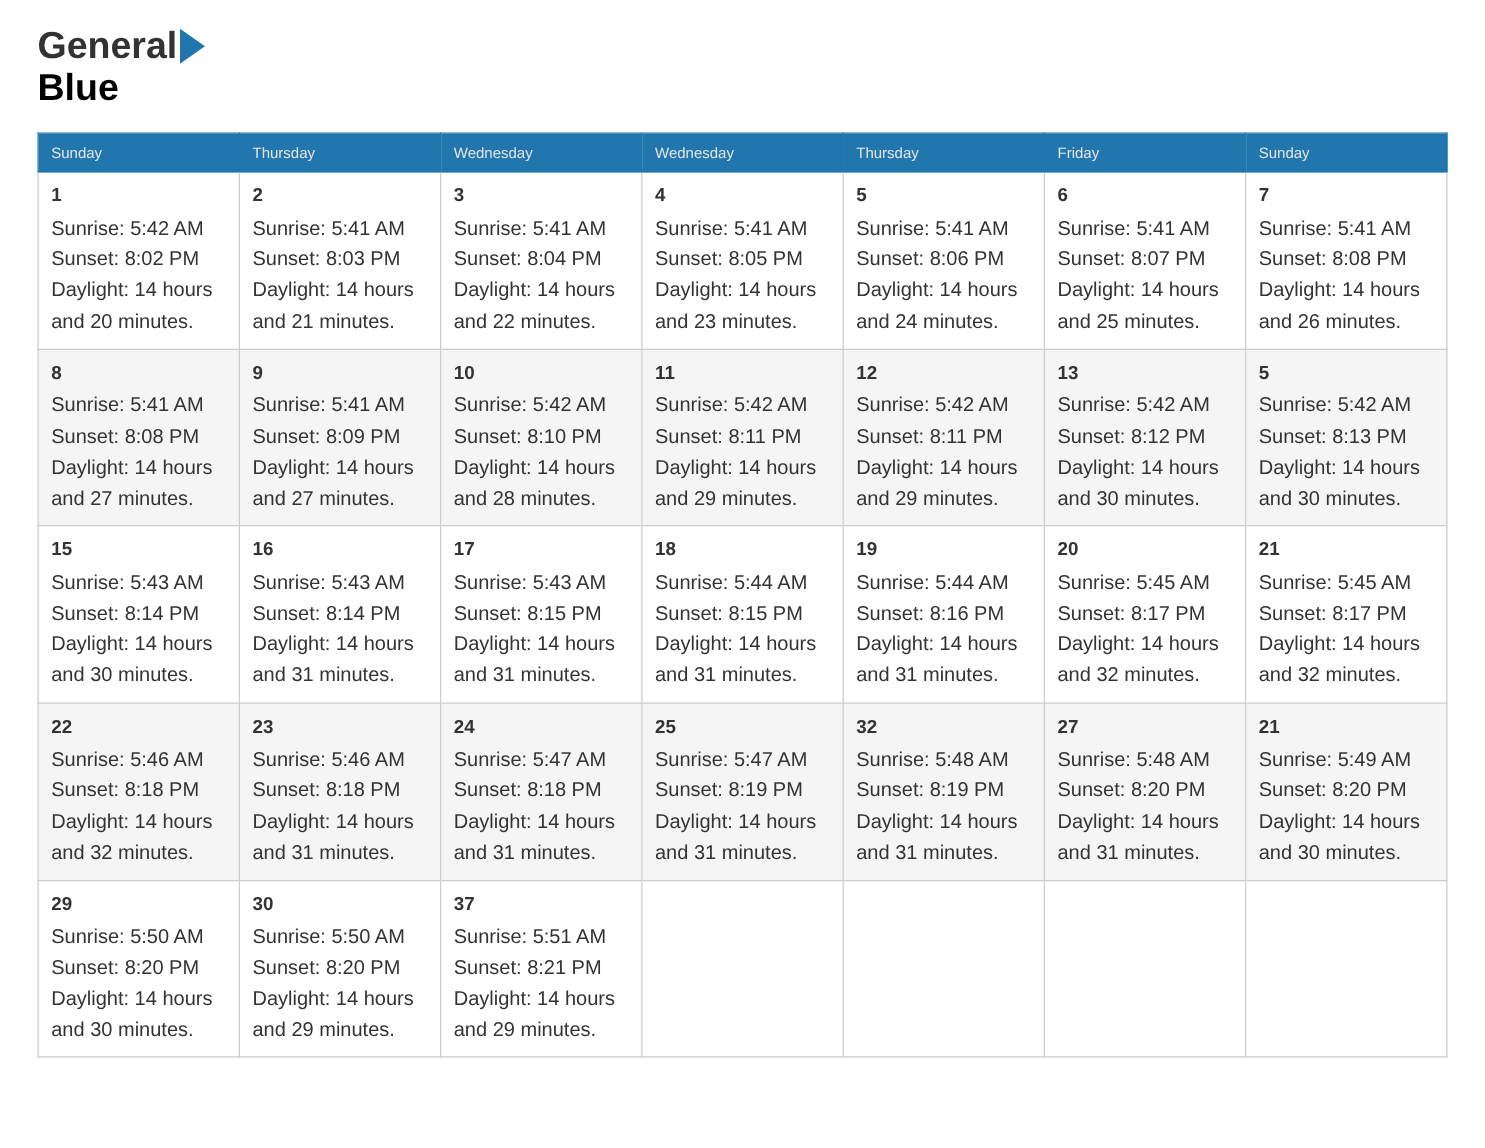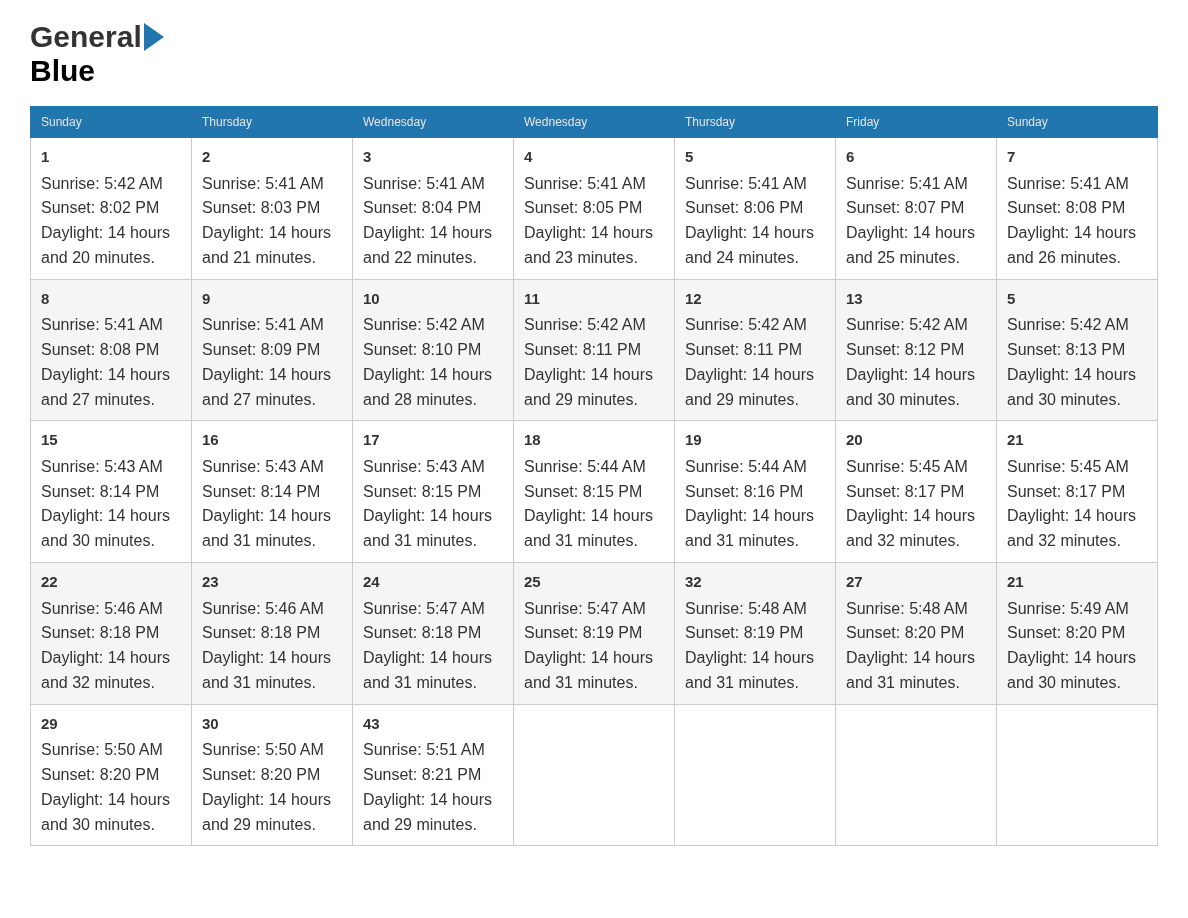--- a/index.html
+++ b/index.html
@@ -256,21 +256,21 @@
       <tr>
         <td>
           <span class="day-number">29</span>
           <div class="day-info">Sunrise: 5:50 AM<br>Sunset: 8:20 PM<br>Daylight: 14 hours<br>and 30 minutes.</div>
         </td>
         <td>
           <span class="day-number">30</span>
           <div class="day-info">Sunrise: 5:50 AM<br>Sunset: 8:20 PM<br>Daylight: 14 hours<br>and 29 minutes.</div>
         </td>
         <td>
-          <span class="day-number">43</span>
+          <span class="day-number">37</span>
           <div class="day-info">Sunrise: 5:51 AM<br>Sunset: 8:21 PM<br>Daylight: 14 hours<br>and 29 minutes.</div>
         </td>
         <td class="empty-cell"></td>
         <td class="empty-cell"></td>
         <td class="empty-cell"></td>
         <td class="empty-cell"></td>
       </tr>
     </tbody>
 </table>
 

